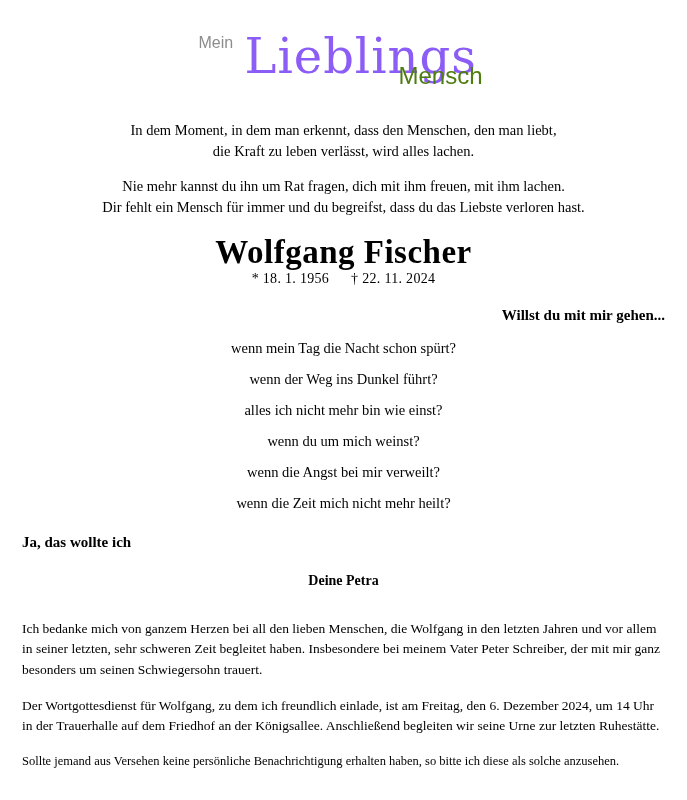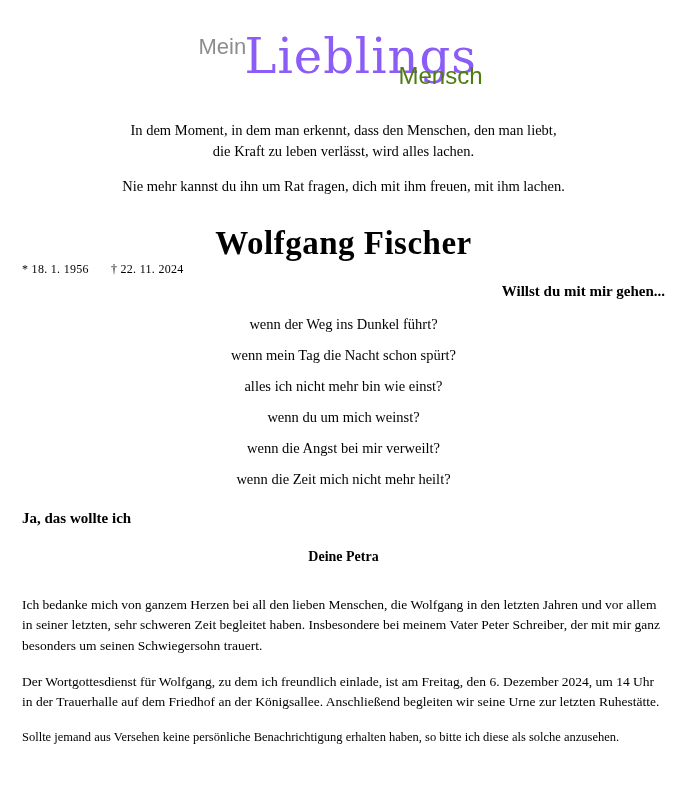--- a/index.html
+++ b/index.html
@@ -29,21 +29,21 @@
     margin-top: 10px;
     margin-bottom: 22px;
     position: relative;
     height: 70px;
   }
   .hdr-mein {
     position: absolute;
     left: 0px;
     top: 6px;
     font-family: "Liberation Sans", sans-serif;
-    font-size: 22px;
+    font-size: 16px;
     color: #8d8d8d;
   }
   .hdr-lieblings {
     position: absolute;
     left: 46px;
     top: 0px;
     font-family: "DejaVu Serif", serif;
     font-size: 48px;
     color: #8b5cf6;
     letter-spacing: 1px;
@@ -64,35 +64,35 @@
   }
 
   
   .verse {
     text-align: center;
     font-size: 14.5px;
     line-height: 1.45;
     margin: 0 0 14px 0;
   }
   .verse.second {
-    margin-bottom: 28px;
+    margin-bottom: 16px;
   }
 
   
   .name {
     text-align: center;
     font-size: 33px;
     font-weight: bold;
     letter-spacing: 0.5px;
     margin: 8px 0 0 0;
   }
   .dates {
-    text-align: left;
-    font-size: 12px;
-    margin-bottom: 6px;
+    text-align: center;
+    font-size: 14px;
+    margin-bottom: 20px;
     letter-spacing: 0.3px;
   }
   .dates .gap {
     display: inline-block;
     width: 22px;
   }
 
   
   .poem-title {
     text-align: right;
@@ -147,30 +147,31 @@
       </div>
     </div>
 
     <p class="verse">
       <span>In dem Moment, in dem man erkennt, dass den Menschen, den man liebt,</span><br>
       <span>die Kraft zu leben verlässt, wird alles lachen.</span>
     </p>
 
     <p class="verse second">
       <span>Nie mehr kannst du ihn um Rat fragen, dich mit ihm freuen, mit ihm lachen.</span><br>
+      <span>Dir fehlt ein Mensch für immer und du begreifst, dass du das Liebste verloren hast.</span>
     </p>
 
     <h1 class="name">Wolfgang Fischer</h1>
     <div class="dates">
       <span>* 18. 1. 1956</span><span class="gap"></span><span>† 22. 11. 2024</span>
     </div>
 
     <div class="poem-title">Willst du mit mir gehen...</div>
+    <p class="poem-line">wenn mein Tag die Nacht schon spürt?</p>
     <p class="poem-line">wenn der Weg ins Dunkel führt?</p>
-    <p class="poem-line">wenn mein Tag die Nacht schon spürt?</p>
     <p class="poem-line">alles ich nicht mehr bin wie einst?</p>
     <p class="poem-line">wenn du um mich weinst?</p>
     <p class="poem-line">wenn die Angst bei mir verweilt?</p>
     <p class="poem-line">wenn die Zeit mich nicht mehr heilt?</p>
     <div class="poem-close">Ja, das wollte ich</div>
     <div class="poem-signature">Deine Petra</div>
 
     <p class="para"><span>Ich bedanke mich von ganzem Herzen bei all den lieben Menschen, die Wolfgang in den letzten Jahren und vor allem in seiner letzten, sehr schweren Zeit begleitet haben. Insbesondere bei meinem Vater </span><b>Peter Schreiber</b><span>, der mit mir ganz besonders um seinen Schwiegersohn trauert.</span></p>
 
     <p class="para">Der Wortgottesdienst für Wolfgang, zu dem ich freundlich einlade, ist am Freitag, den 6. Dezember 2024, um 14 Uhr in der Trauerhalle auf dem Friedhof an der Königsallee. Anschließend begleiten wir seine Urne zur letzten  Ruhestätte.</p>

